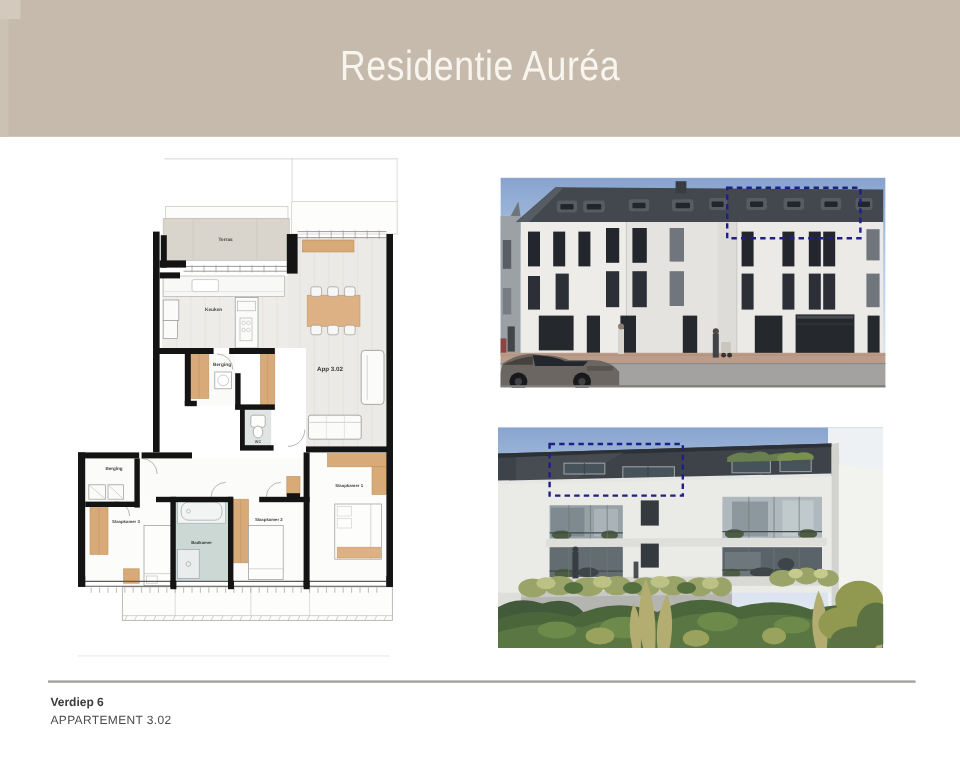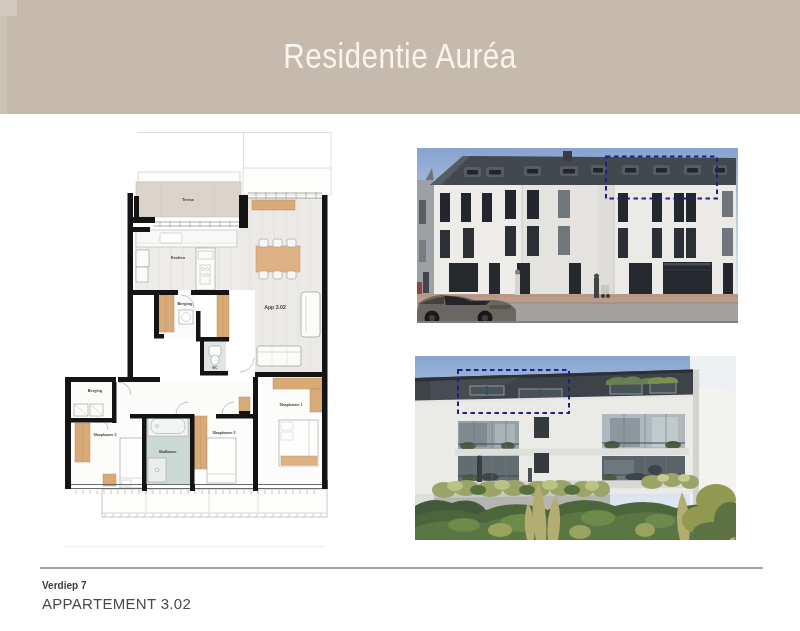--- a/index.html
+++ b/index.html
@@ -3,21 +3,21 @@
 <meta charset="utf-8">
 <style>
 html,body{margin:0;padding:0;}
 body{width:800px;height:631px;position:relative;background:#fff;font-family:"Liberation Sans",sans-serif;overflow:hidden;}
 #header{position:absolute;left:0;top:0;width:800px;height:114px;background:#c5baab;}
 #hsq{position:absolute;left:0;top:0;width:17px;height:16px;background:#d3cabd;}
 #hstrip{position:absolute;left:0;top:0;width:7px;height:114px;background:#ccc2b4;}
 #title{position:absolute;left:0;top:36px;width:800px;text-align:center;color:#f8f5ef;font-size:35px;letter-spacing:0.5px;transform:scaleX(0.85);transform-origin:400px 0;}
 #footline{position:absolute;left:40px;top:567px;width:723px;height:1.6px;background:#a5a3a0;}
 #foot1{position:absolute;left:42px;top:580px;font-size:10px;font-weight:bold;color:#3c3c3c;}
-#foot2{position:absolute;left:42px;top:595px;font-size:15px;color:#4a4a4a;letter-spacing:0.3px;}
+#foot2{position:absolute;left:42px;top:595px;font-size:10px;color:#4a4a4a;letter-spacing:0.3px;}
 .ph{position:absolute;}
 </style>
 </head>
 <body>
 <div id="header">
     <div id="hstrip"></div>
     <div id="hsq"></div>
   </div>
 <div id="title">Residentie Auréa</div>
 <svg class="ph" style="left:55px;top:120px;width:290px;height:450px;" viewBox="55 120 290 450">
@@ -570,14 +570,14 @@
 <g fill="#9aa35e">
 <ellipse cx="500" cy="530" rx="12" ry="7"></ellipse>
       <ellipse cx="580" cy="532" rx="11" ry="7"></ellipse>
       <ellipse cx="645" cy="530" rx="10" ry="7"></ellipse>
 </g>
 
 <rect x="458" y="370" width="111" height="43" fill="none" stroke="#1f1f85" stroke-width="2" stroke-dasharray="4.5,3.5"></rect>
 </svg>
 
 <div id="footline"></div>
-<div id="foot1">Verdiep 7</div>
+<div id="foot1">Verdiep 6</div>
 <div id="foot2">APPARTEMENT 3.02</div>
 
 </body></html>

